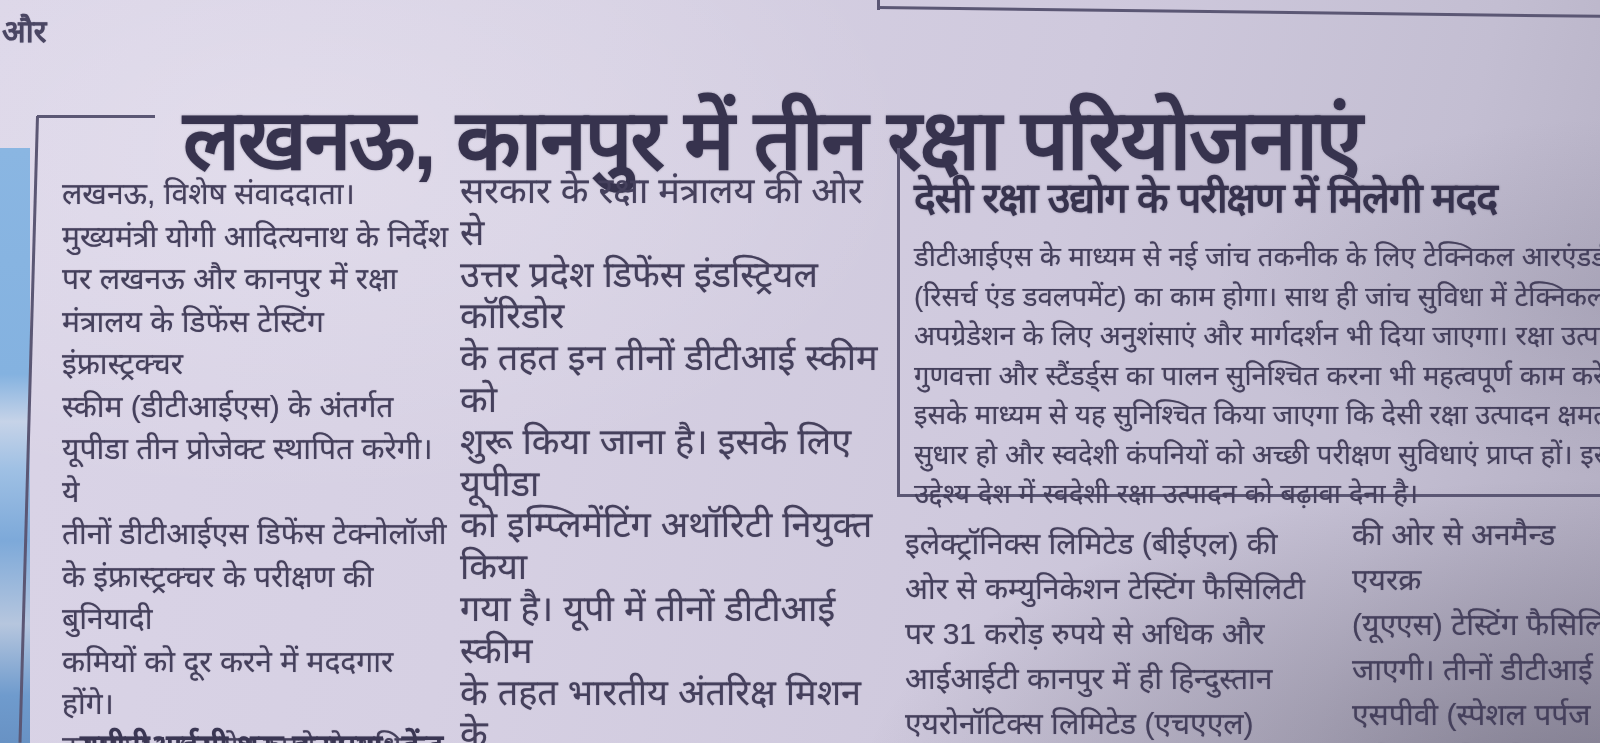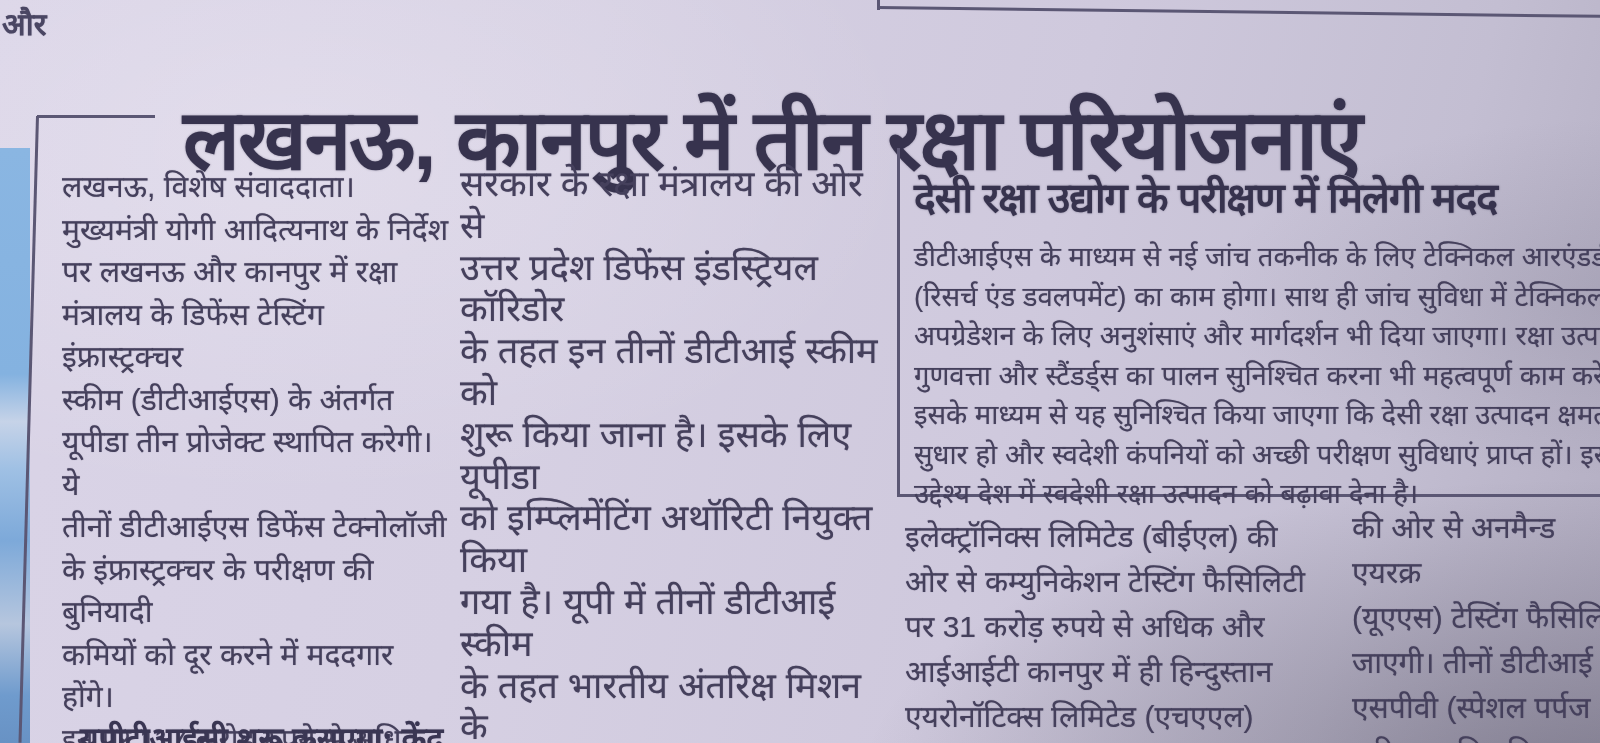--- a/index.html
+++ b/index.html
@@ -6,21 +6,21 @@
   .photo{
     position:relative;width:1600px;height:743px;overflow:hidden;
     color:#45405c;
     font-family:"Liberation Sans","DejaVu Sans",sans-serif;
     background:
       radial-gradient(1150px 520px at 98% 108%, rgba(52,50,66,.42), rgba(52,50,66,0) 62%),
       radial-gradient(700px 300px at 102% 40%, rgba(90,88,108,.18), rgba(90,88,108,0) 60%),
       radial-gradient(900px 500px at 18% 20%, rgba(255,252,255,.25), rgba(255,252,255,0) 70%),
       linear-gradient(104deg,#dad4e7 0%, #d6d0e3 34%, #cfc9dd 62%, #c3bed2 84%, #b2adc1 100%);
   }
-  .ink{ text-shadow:0 0 1px rgba(58,53,82,.45); }
+  .ink{ text-shadow:0 0 1px rgba(58,53,82,.45);margin-top:7px; }
   
   .blue-strip{
     position:absolute;left:0;top:148px;width:30px;height:595px;
     background:linear-gradient(180deg,#8ab6e2 0%, #84b2e0 38%, #c6d3e8 46%, #9fc0e4 54%, #7da9d9 66%, #b6c6de 80%, #6f9bcd 92%, #6892c4 100%);
   }
   .frag{position:absolute;top:2px;font-size:31px;font-weight:bold;color:#4a4663;white-space:nowrap;}
   .frag-left{left:2px;}
   .frag-right{left:134px;}
   .toprule{position:absolute;left:878px;top:6px;width:740px;height:3px;background:#5b5774;transform:rotate(.7deg);transform-origin:left top;}
   .toprule-tick{position:absolute;left:877px;top:0px;width:3px;height:10px;background:#5b5774;}

